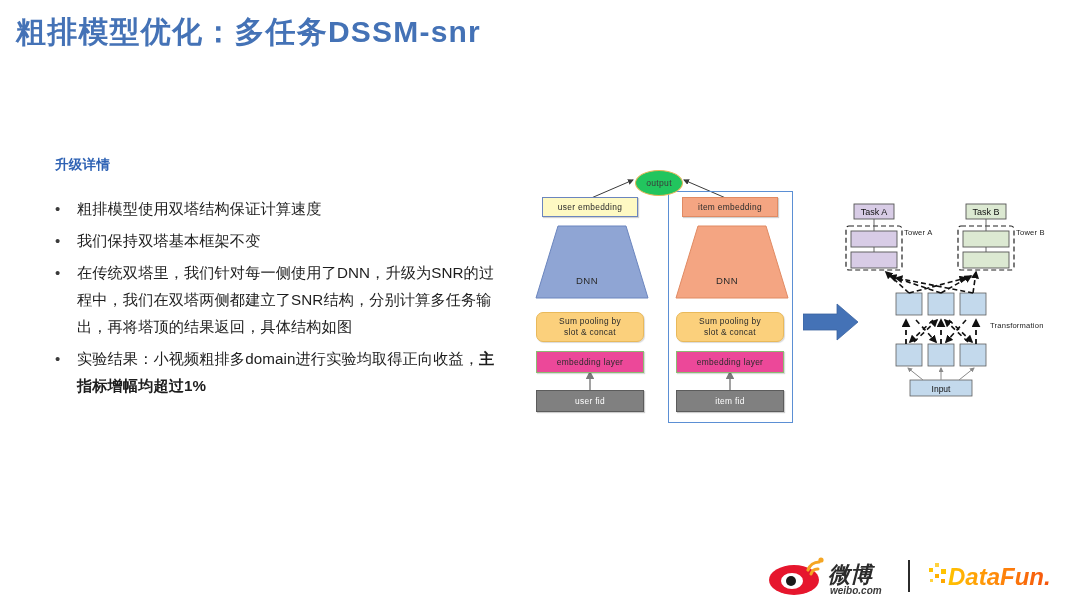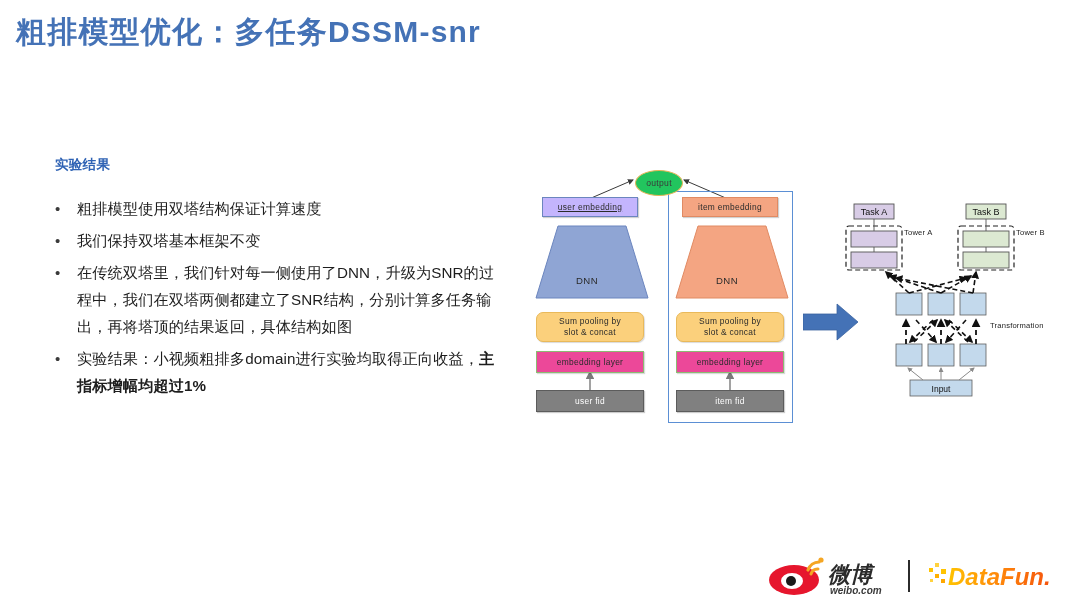--- a/index.html
+++ b/index.html
@@ -80,24 +80,23 @@
     display: flex;
     align-items: center;
     justify-content: center;
     text-align: center;
     font-size: 8.4px;
     color: #2b2b2b;
     letter-spacing: .3px;
     line-height: 11px;
   }
   .n-embed-u {
-    background: #c4b5fd;
+    background: #fef9c3;
     border: 1px solid #6B85BE;
     box-shadow: 1px 1px 1px rgba(0,0,0,.18);
-    text-decoration: underline;
   }
   .n-embed-i {
     background: #F4A582;
     border: 1px solid #E08A63;
     box-shadow: 1px 1px 1px rgba(0,0,0,.18);
   }
   .n-pool {
     background: #FBD07C;
     border: 1px solid #E9B95A;
     border-radius: 7px;
@@ -185,21 +184,21 @@
     position: absolute;
     left: 928px;
     top: 4px;
   }
 </style>
 </head>
 <body>
 
 <div class="slide-title">粗排模型优化：多任务DSSM-snr</div>
 
-<div class="section-heading">实验结果</div>
+<div class="section-heading">升级详情</div>
 
 <div class="bullets">
   <div class="bullet-row">
     <span class="bullet-dot">•</span>
     <span class="bullet-text">粗排模型使用双塔结构保证计算速度</span>
   </div>
   <div class="bullet-row">
     <span class="bullet-dot">•</span>
     <span class="bullet-text">我们保持双塔基本框架不变</span>
   </div>

